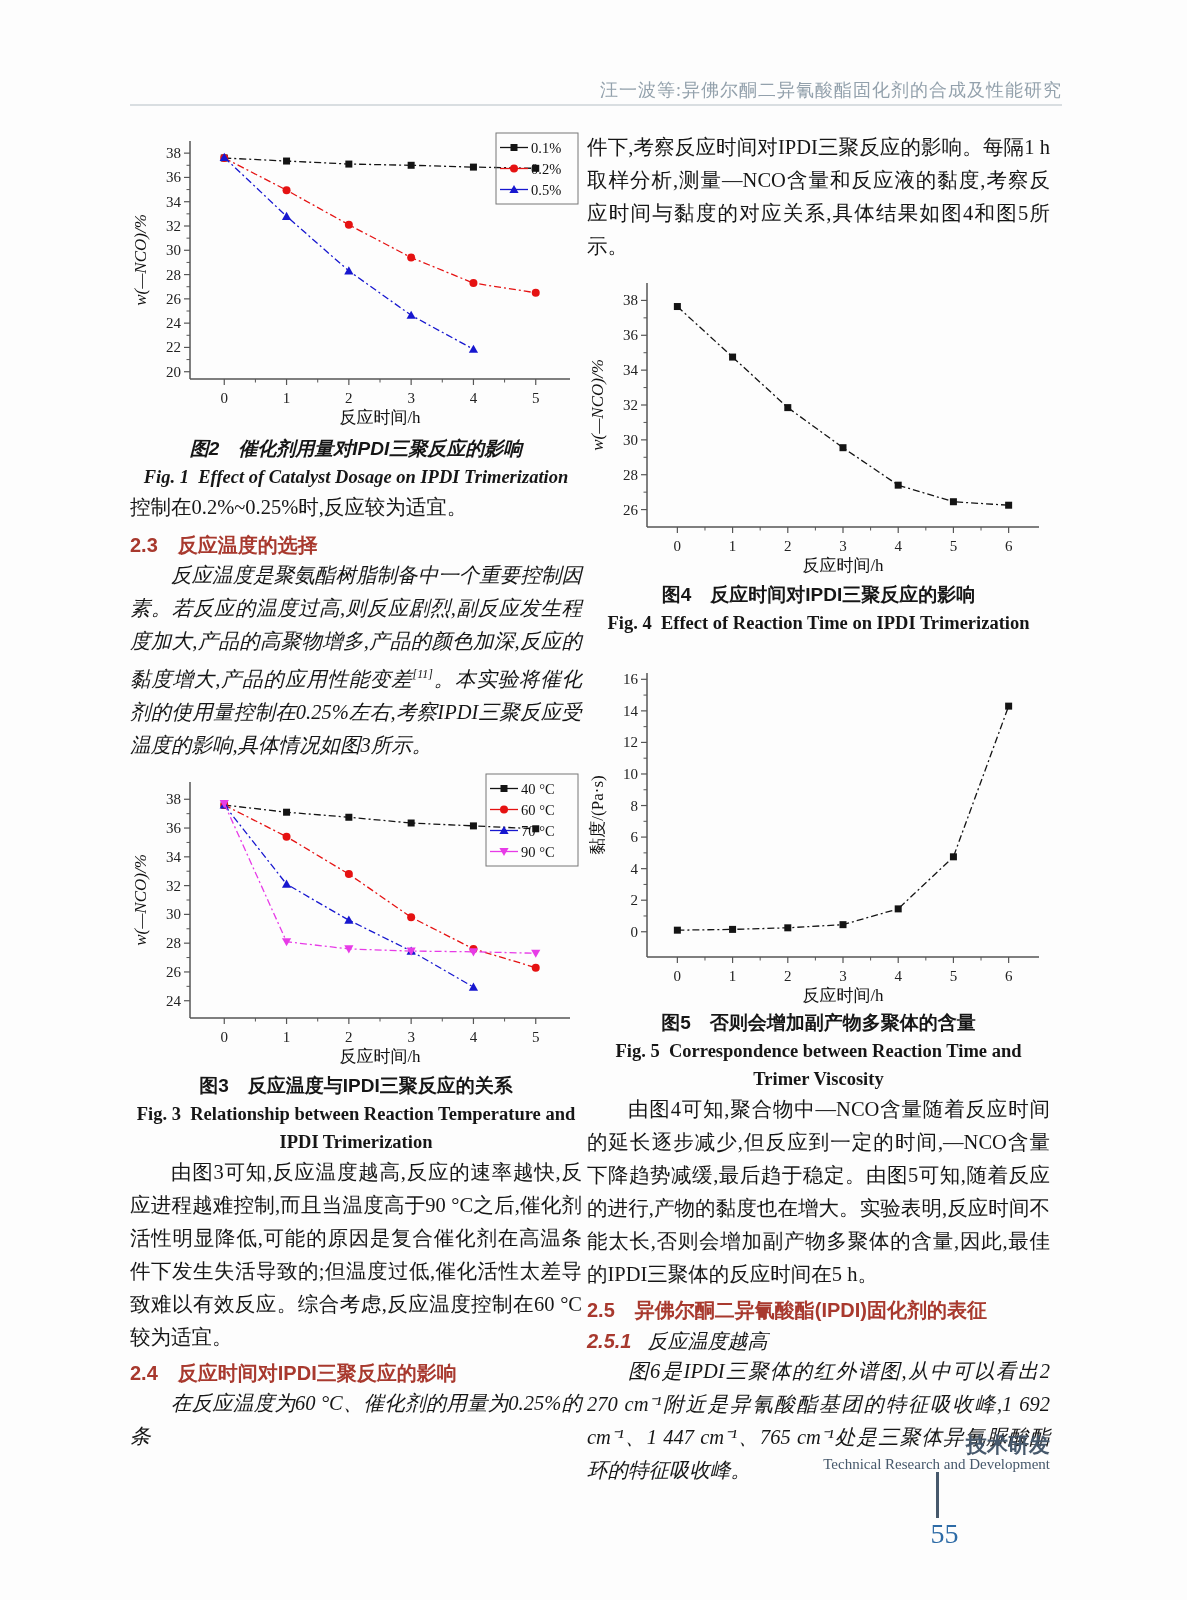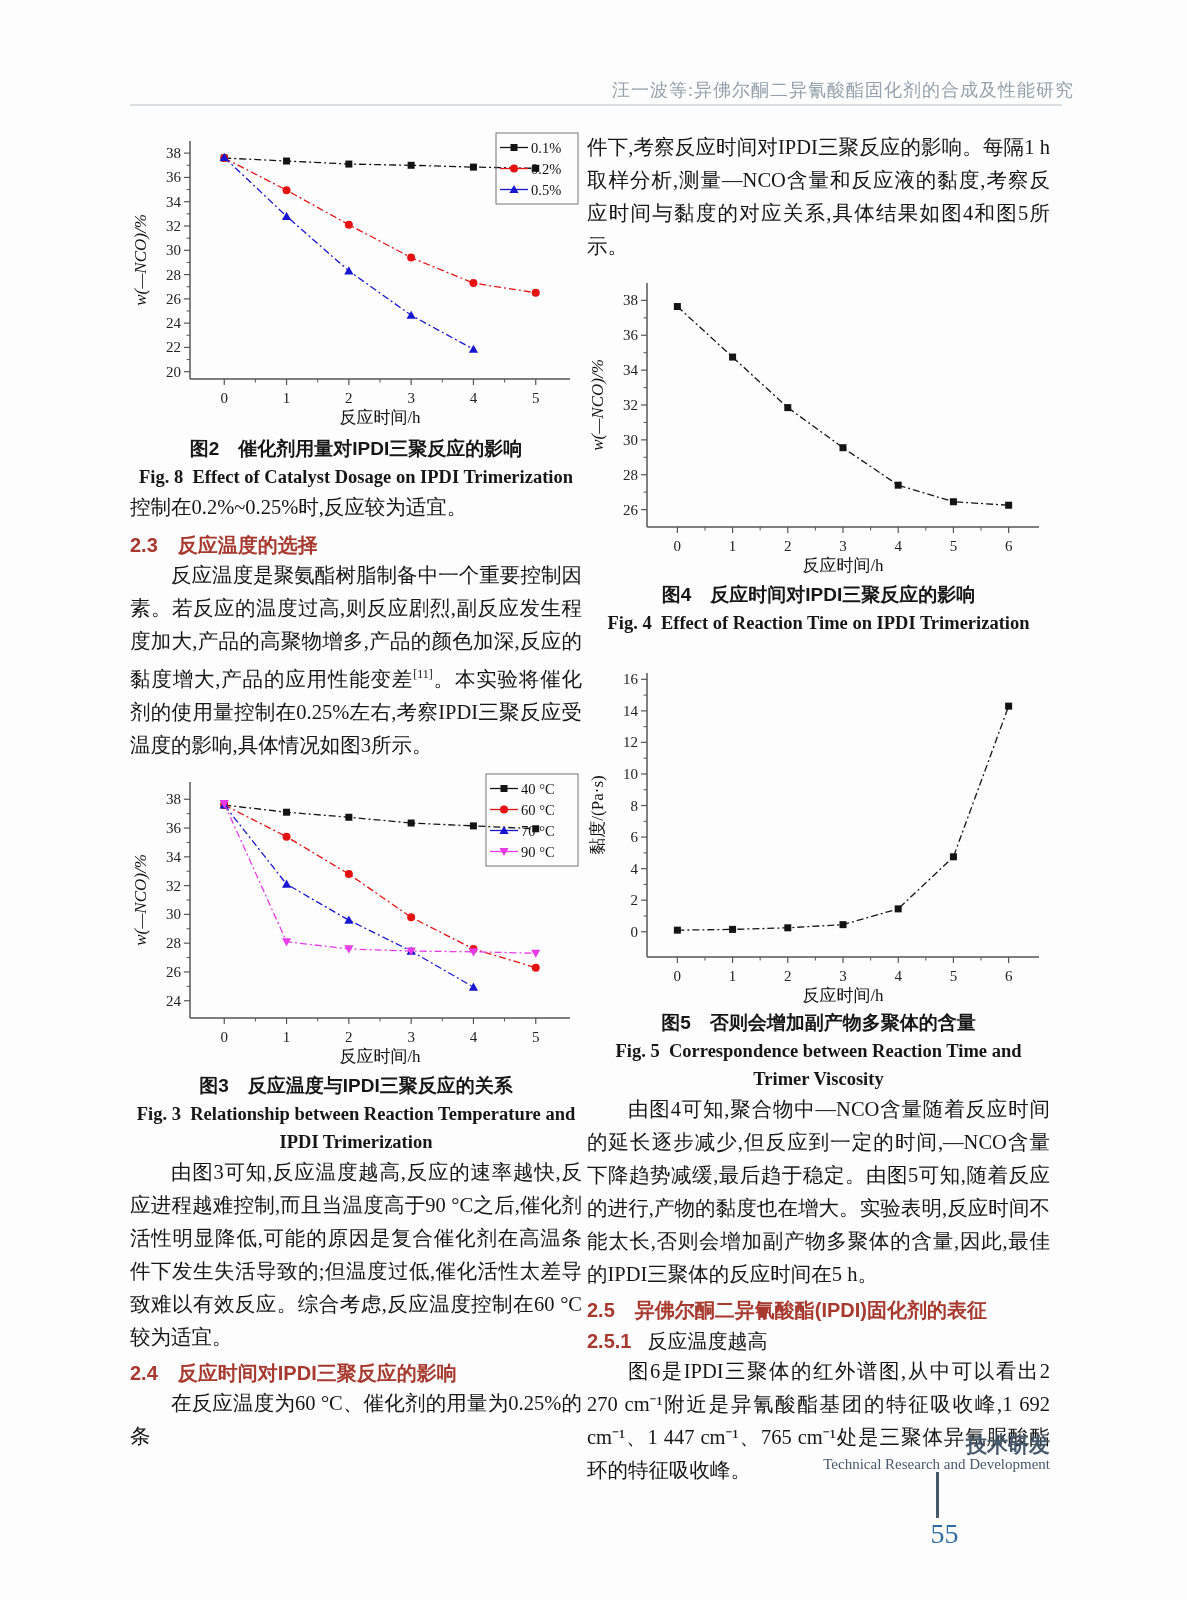--- a/index.html
+++ b/index.html
@@ -3,21 +3,21 @@
 <meta charset="utf-8">
 <style>
   * { box-sizing: border-box; }
   html,body { margin:0; padding:0; }
   body {
     width:1187px; height:1600px; position:relative; overflow:hidden;
     background:#fdfdfd; color:#161616;
     font-family:"Liberation Serif", serif;
   }
   .running-head {
-    position:absolute; top:78px; left:142px; width:932px;
+    position:absolute; top:78px; left:130px; width:932px;
     text-align:right; font-size:18px; color:#93a1ac; letter-spacing:1px;
   }
   .head-rule {
     position:absolute; top:104px; left:130px; width:932px;
     border-top:2px solid #d9dee1;
   }
   .col { position:absolute; top:131px; }
   .col-left  { left:130px; width:452px; }
   .col-right { left:587px; width:463px; }
 
@@ -34,21 +34,21 @@
     font-family:"Liberation Sans", sans-serif; font-weight:bold;
     color:#a8392e; margin-right:16px;
   }
   .fig-caption { text-align:center; }
   .fig-caption .cn {
     font-family:"Liberation Sans", sans-serif; font-weight:bold;
     font-size:19px; line-height:28px;
   }
   .fig-caption .en { font-weight:bold; font-size:18.5px; line-height:28px; }
 
-  .mt2  { margin-top:2px; }  .mt4  { margin-top:4px; }
+  .mt2  { margin-top:2px; }  .mt4  { margin-top:4px;font-style:italic; }
   .mt6  { margin-top:6px; }  .mt8  { margin-top:8px; }
   .mt10 { margin-top:10px; } .mt14 { margin-top:14px; } .mt22 { margin-top:22px; }
   .mt26 { margin-top:26px; }
 
   svg.chart { display:block; }
   svg.chart text { font-family:"Liberation Serif", serif; }
 
   .footer { position:absolute; right:137px; bottom:50px; display:flex; align-items:center;flex-direction:column; }
   .footer-text { text-align:right; color:#46586b; }
   .footer-cn {
@@ -143,21 +143,21 @@
       <text x="401" y="21.5" font-size="14.5" fill="#111">0.1%</text>
       <line x1="370" y1="37.5" x2="398" y2="37.5" stroke="#e51212" stroke-width="1.3"></line>
       <circle cx="384" cy="37.5" r="4" fill="#e51212"></circle>
       <text x="401" y="42.5" font-size="14.5" fill="#111">0.2%</text>
       <line x1="370" y1="58.5" x2="398" y2="58.5" stroke="#1717cf" stroke-width="1.3"></line>
       <path d="M384,53.9 L388.6,62.1 L379.4,62.1 Z" fill="#1717cf"></path>
       <text x="401" y="63.5" font-size="14.5" fill="#111">0.5%</text>
     </svg>
   <div class="fig-caption mt4">
     <div class="cn">图2 催化剂用量对IPDI三聚反应的影响</div>
-    <div class="en">Fig. 8 Effect of Catalyst Dosage on IPDI Trimerization</div>
+    <div class="en">Fig. 1 Effect of Catalyst Dosage on IPDI Trimerization</div>
   </div>
   <p class="body-text mt26">控制在0.2%~0.25%时,反应较为适宜。</p>
   <div class="sec-heading mt8">2.3 反应温度的选择</div>
   <p class="body-text indent mt4"><span>反应温度是聚氨酯树脂制备中一个重要控制因素。若反应的温度过高,则反应剧烈,副反应发生程度加大,产品的高聚物增多,产品的颜色加深,反应的黏度增大,产品的应用性能变差</span><sup>[11]</sup><span>。本实验将催化剂的使用量控制在0.25%左右,考察IPDI三聚反应受温度的影响,具体情况如图3所示。</span></p>
   <svg class="chart mt10" width="450" height="298">
       <line x1="60" y1="10" x2="60" y2="246" stroke="#555" stroke-width="1.5"></line>
       <line x1="60" y1="246" x2="440" y2="246" stroke="#555" stroke-width="1.5"></line>
       <line x1="54" y1="228.7317073170732" x2="60" y2="228.7317073170732" stroke="#555" stroke-width="1.2"></line>
       <text x="51" y="233.7317073170732" text-anchor="end" font-size="15" fill="#222">24</text>
       <line x1="54" y1="199.95121951219514" x2="60" y2="199.95121951219514" stroke="#555" stroke-width="1.2"></line>

